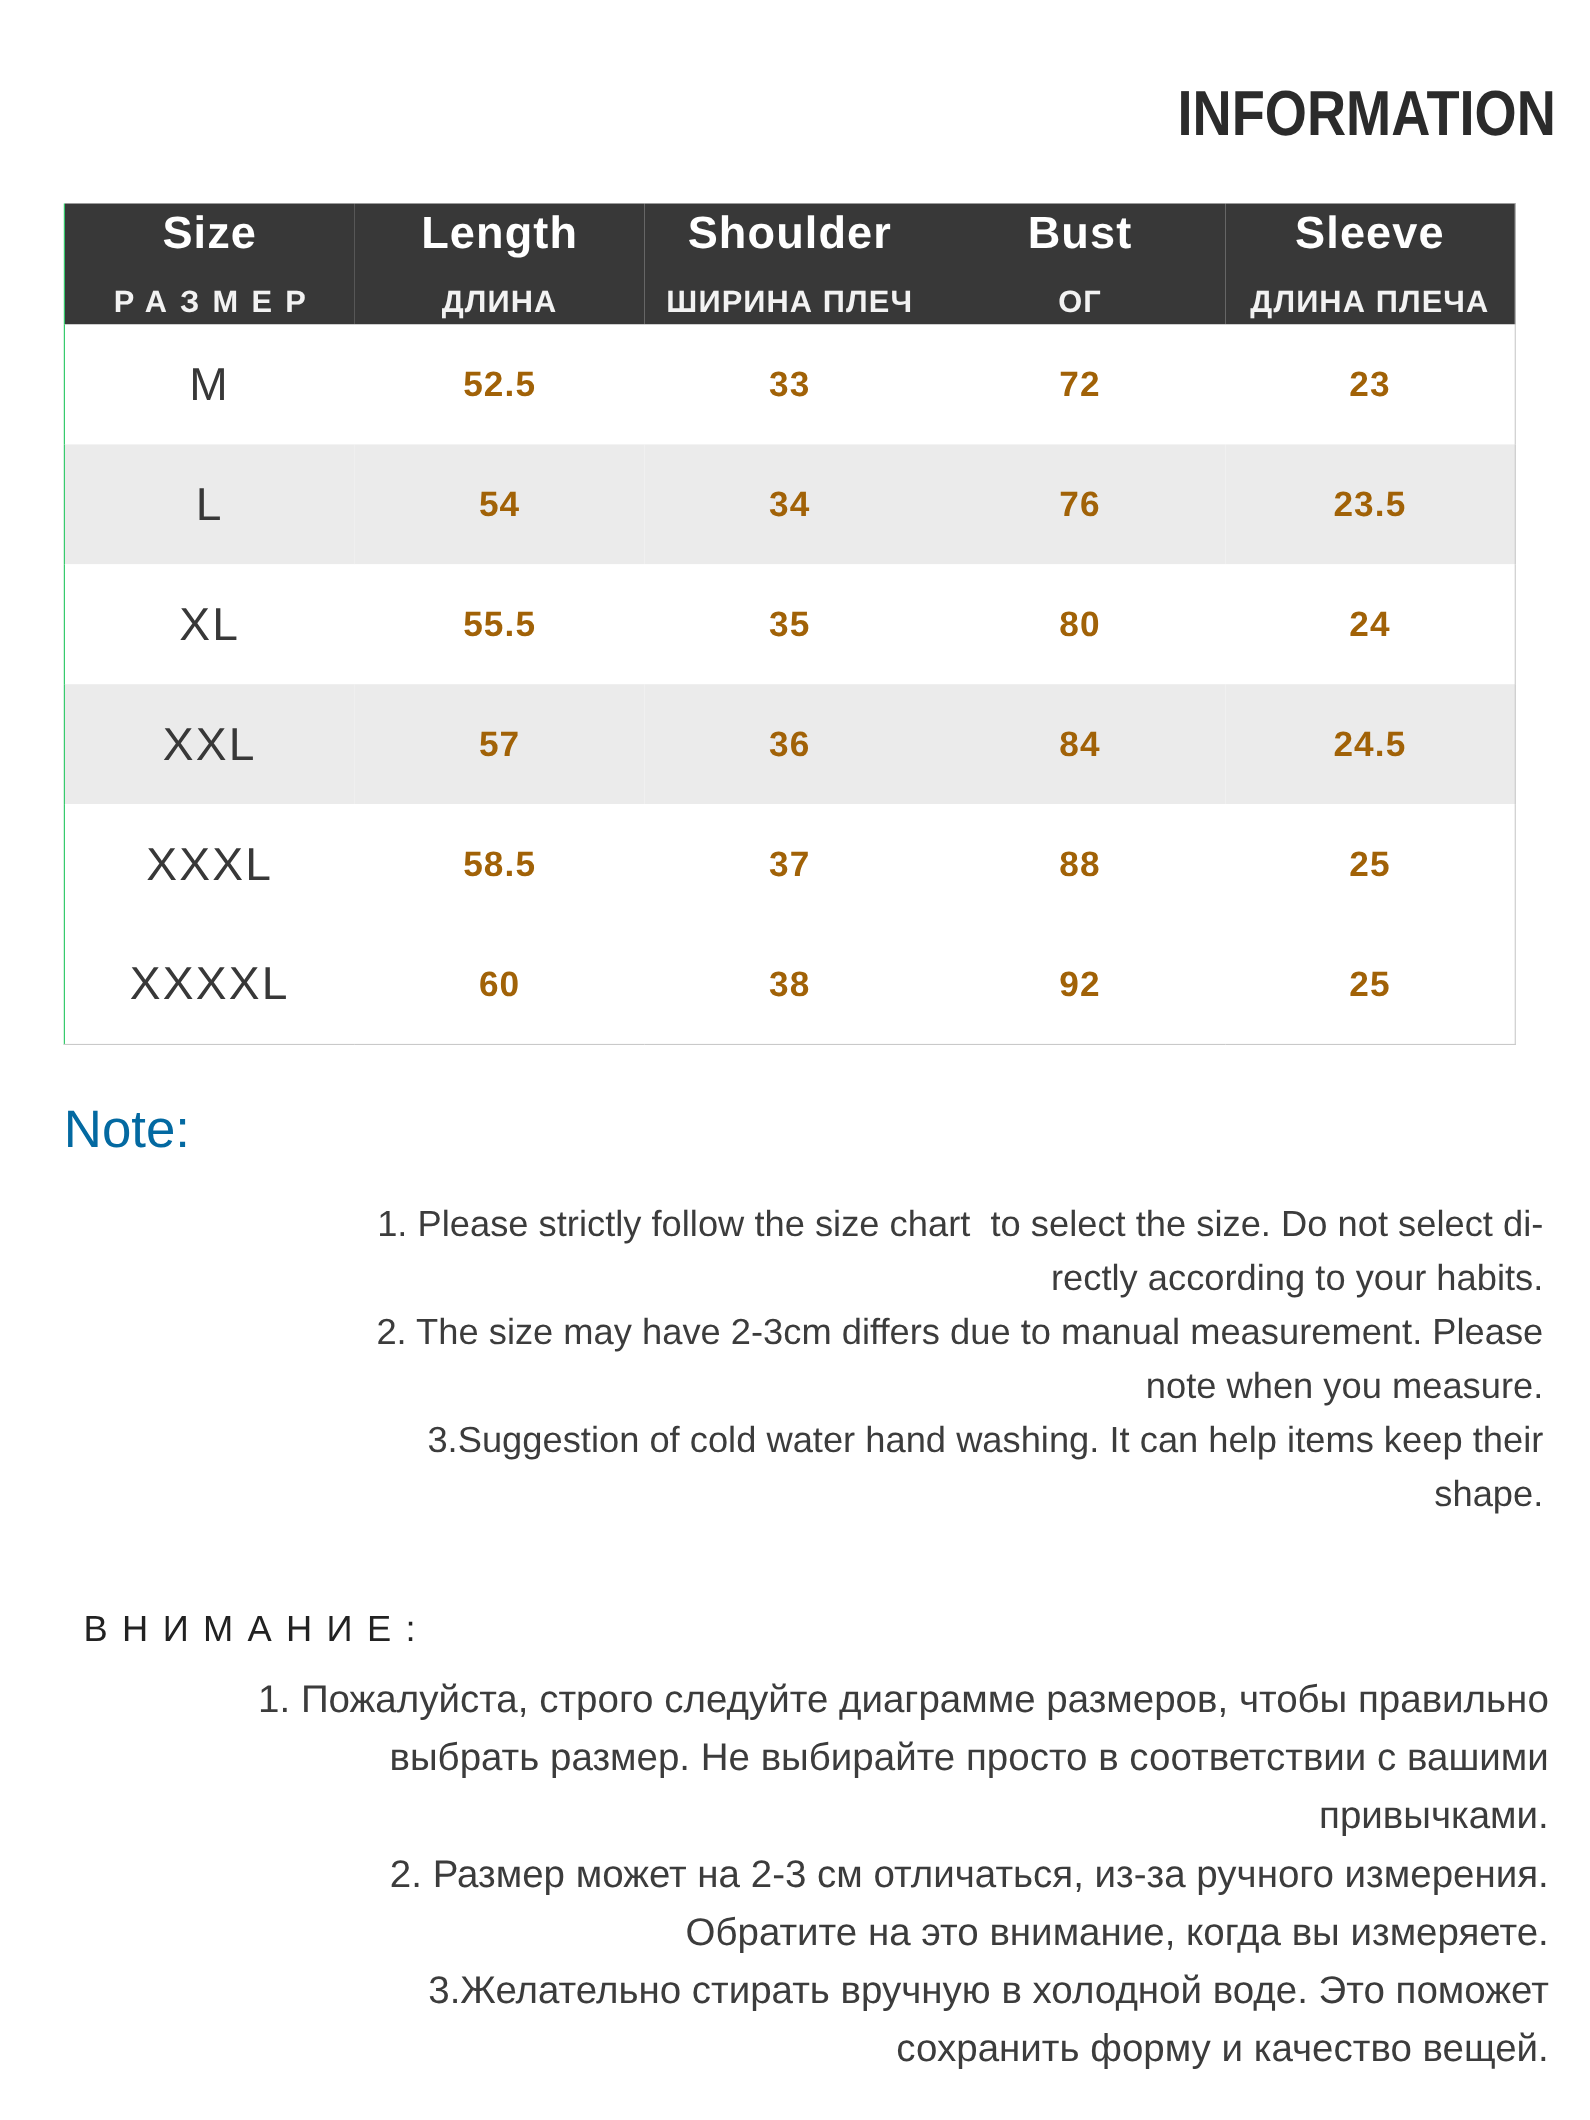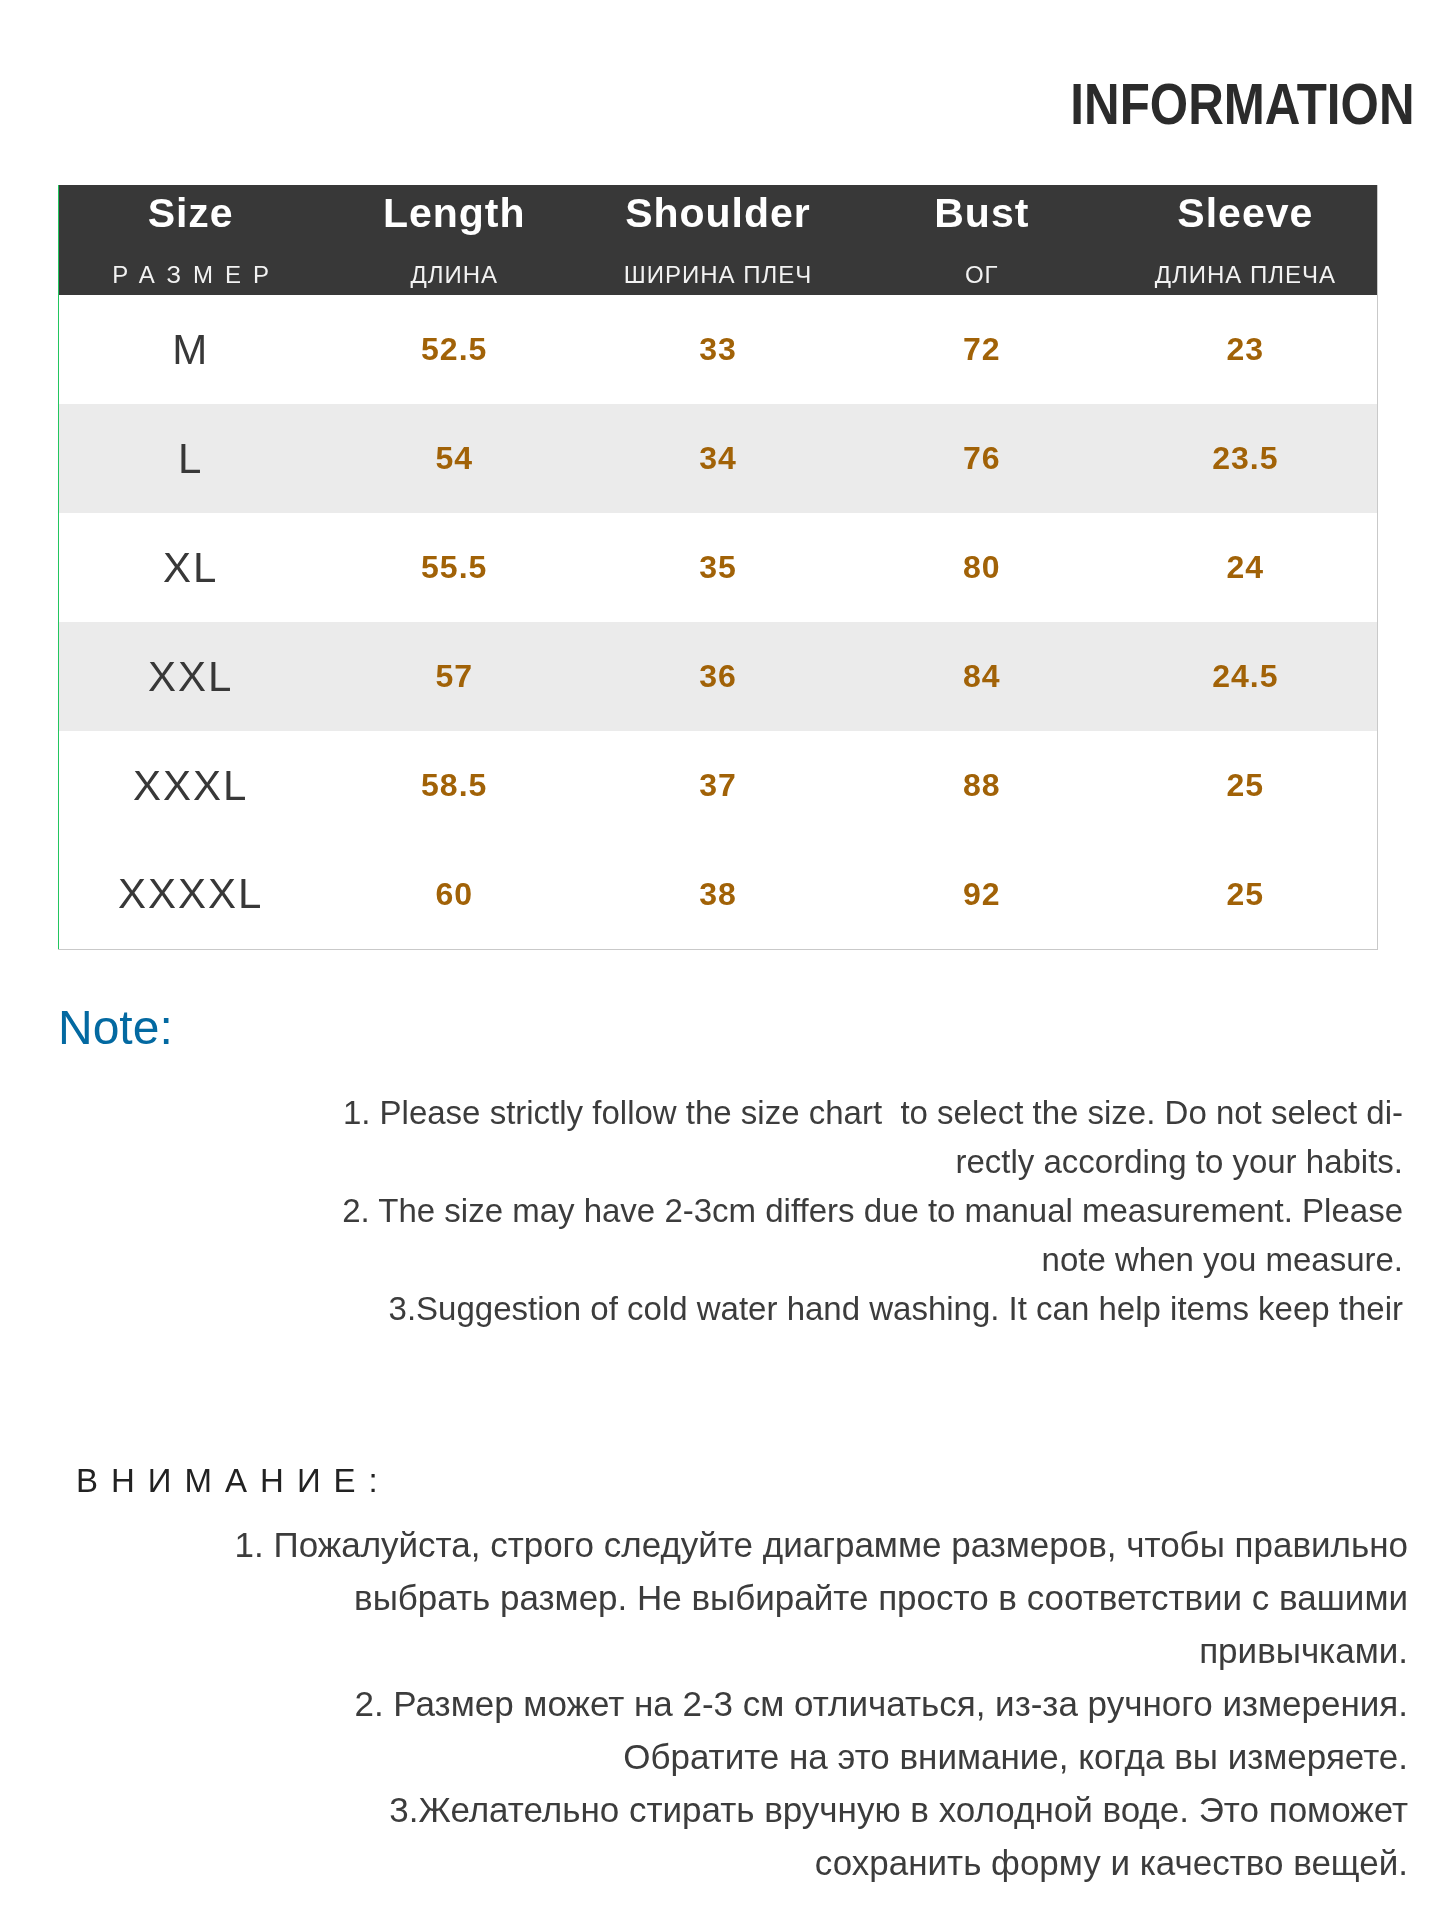--- a/index.html
+++ b/index.html
@@ -29,21 +29,21 @@
     border-right:1px solid #c9c9c9;
     border-bottom:1px solid #c9c9c9;
   }
   .size-table col { width:20%; }
   .size-table thead th {
     background:#383838; color:#ffffff;
     height:110px; vertical-align:middle;
     font-weight:normal; padding:0;
   }
   .th-en { font-size:41px; font-weight:bold; letter-spacing:1px; line-height:1.1; }
-  .th-ru { font-size:24px; font-weight:normal; letter-spacing:1px; margin-top:24px; color:#f2f2f2; }
+  .th-ru { font-size:28px; font-weight:bold; letter-spacing:1px; margin-top:24px; color:#f2f2f2; }
   .ru-spaced { letter-spacing:12px; margin-right:-12px; }
 
   .size-table tbody td {
     height:109px; text-align:center; vertical-align:middle;
     padding:0; background:#ffffff;
   }
   .size-table tbody tr.alt td { background:#ebebeb; }
   .size-cell { font-size:42px; color:#383838; letter-spacing:2px; }
   .num-cell  { font-size:32px; color:#a16207; letter-spacing:1px;font-weight:bold; }
 
@@ -153,20 +153,21 @@
     </tbody>
   </table>
 
   <div class="note-heading-en">Note:</div>
   <div class="note-lines-en">
     <div class="line">1. Please strictly follow the size chart  to select the size. Do not select di-</div>
     <div class="line">rectly according to your habits.</div>
     <div class="line">2. The size may have 2-3cm differs due to manual measurement. Please</div>
     <div class="line">note when you measure.</div>
     <div class="line">3.Suggestion of cold water hand washing. It can help items keep their</div>
+    <div class="line">shape.</div>
   </div>
 
   <div class="note-heading-ru">ВНИМАНИЕ:</div>
   <div class="note-lines-ru">
     <div class="line">1. Пожалуйста, строго следуйте диаграмме размеров, чтобы правильно</div>
     <div class="line">выбрать размер. Не выбирайте просто в соответствии с вашими</div>
     <div class="line">привычками.</div>
     <div class="line">2. Размер может на 2-3 см отличаться, из-за ручного измерения.</div>
     <div class="line">Обратите на это внимание, когда вы измеряете.</div>
     <div class="line">3.Желательно стирать вручную в холодной воде. Это поможет</div>

